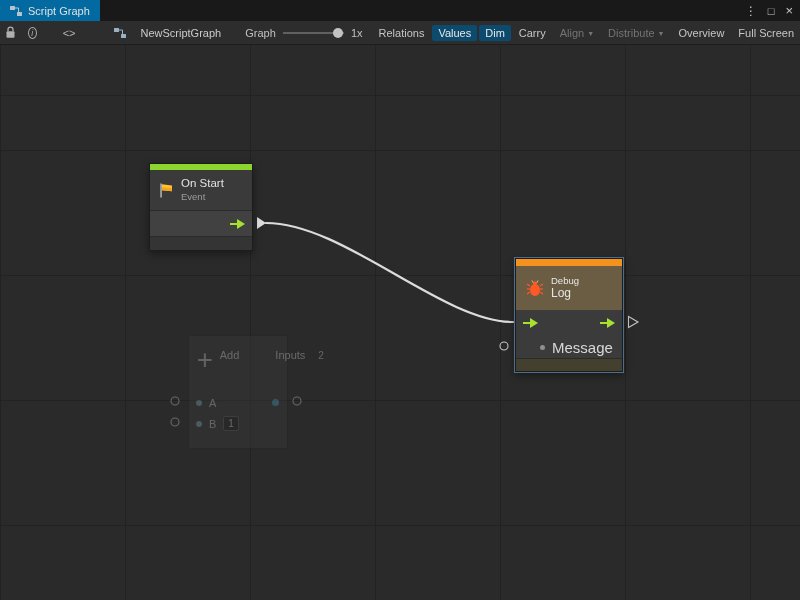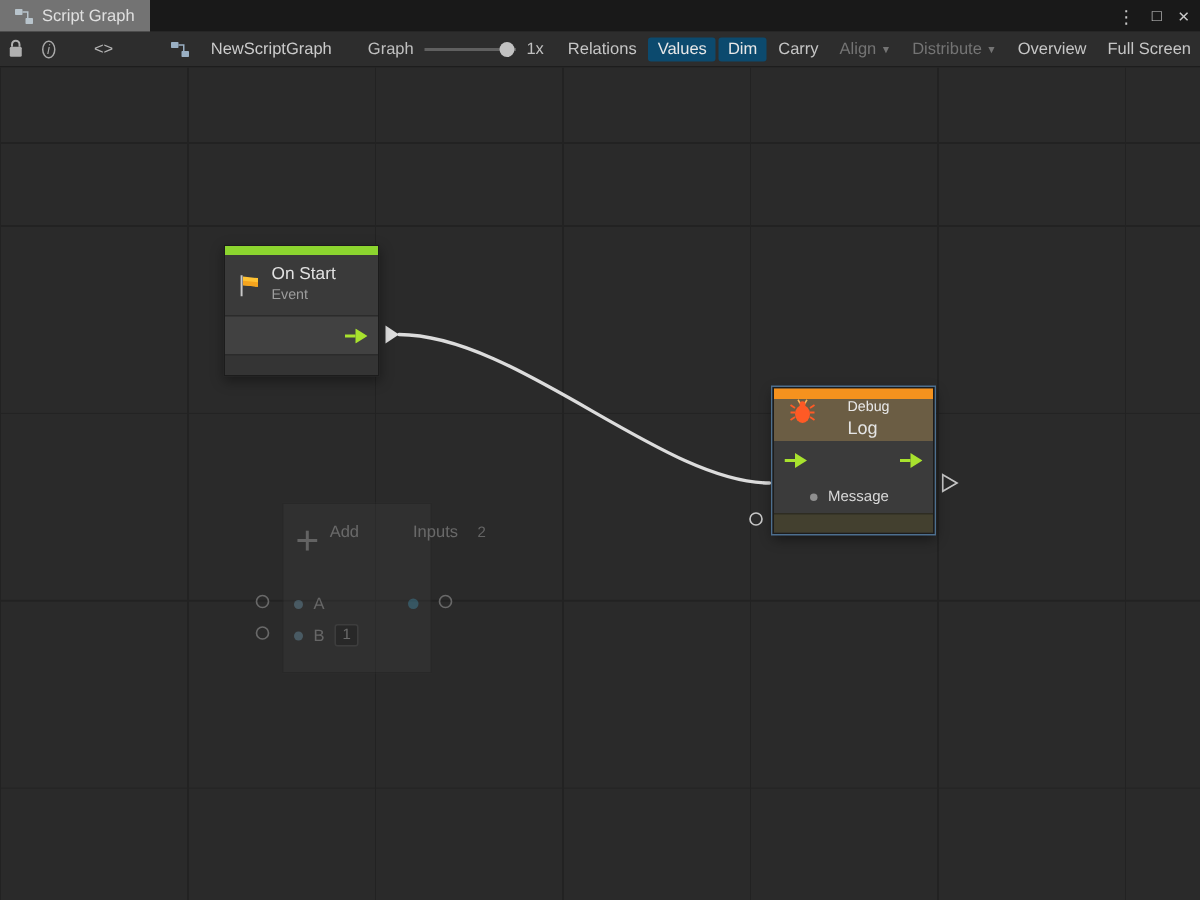--- a/index.html
+++ b/index.html
@@ -1,20 +1,20 @@
 <!DOCTYPE html>
 <html style="--accent-green: #8CD52F; --accent-orange: #F5921E; --port-green: #A8E22E; --wire: #DCDCDC; --cyan-dot: #4E9FBE; --debug-header: #6B5D44;"><head>
 <meta charset="utf-8">
 <style>
   html,body{margin:0;padding:0;}
   body{width:800px;height:600px;background:#2b2b2b;font-family:"Liberation Sans",sans-serif;overflow:hidden;}
 
   
   .titlebar{height:21px;background:#191919;display:flex;align-items:stretch;}
-  .tab{display:flex;align-items:center;gap:6px;padding:0 10px;background:#737373;color:#e0e0e0;font-size:11px;}
+  .tab{display:flex;align-items:center;gap:6px;padding:0 10px;background:#0369a1;color:#e0e0e0;font-size:11px;}
   .tb-controls{margin-left:auto;display:flex;align-items:center;gap:11px;padding-right:7px;color:#c9c9c9;}
   .kebab{font-size:12px;}
   .maxi{font-size:11px;}
   .closex{font-size:13px;}
 
   
   .toolbar{height:23px;background:#2d2d2d;border-bottom:1px solid #1d1d1d;display:flex;align-items:center;
            font-size:11px;color:#c6c6c6;white-space:nowrap;overflow:hidden;padding-left:5px;}
   .lock-wrap{display:flex;align-items:center;}
   .info-icon{width:12px;height:12px;border:1px solid #a8a8a8;border-radius:50%;font-size:9px;display:flex;
@@ -49,26 +49,26 @@
   #node-onstart{left:149px;top:118px;width:104px;}
   .os-header{display:flex;align-items:center;gap:7px;height:40px;padding:0 8px;}
   .os-titles{display:flex;flex-direction:column;line-height:1.2;}
   .os-title{font-size:11.5px;color:#e2e2e2;}
   .os-sub{font-size:9.5px;color:#9d9d9d;}
   .flow-row{height:25px;border-top:1px solid #2b2b2b;display:flex;align-items:center;padding:0 7px;background:#414141;}
   .flow-row.right{justify-content:flex-end;}
   .node-footer{height:13px;background:#343434;border-top:1px solid #2b2b2b;}
 
   #node-debug{left:515px;top:213px;width:108px;box-shadow:0 0 0 1px #4d6f8f,0 3px 8px rgba(0,0,0,.45);}
-  .dbg-header{height:28px;background:var(--debug-header,#6B5D44);display:flex;align-items:flex-start;gap:20px;padding:0 9px;}
+  .dbg-header{height:44px;background:var(--debug-header,#6B5D44);display:flex;align-items:center;gap:6px;padding:0 9px;}
   .dbg-col{display:flex;flex-direction:column;line-height:1.25;}
   .dbg-cat{font-size:9.5px;color:#e8e8e8;}
   .dbg-title{font-size:12px;color:#e5e5e5;}
   .dbg-flow{height:26px;display:flex;align-items:center;justify-content:space-between;padding:0 7px;background:#3b3b3b;}
-  .msg-row{height:22px;display:flex;align-items:center;gap:7px;padding-left:24px;background:#3b3b3b;font-size:10px;color:#d8d8d8;}
+  .msg-row{height:22px;display:flex;align-items:center;gap:7px;padding-left:24px;background:#3b3b3b;font-size:15px;color:#d8d8d8;}
   .msg-dot{width:5px;height:5px;border-radius:50%;background:#8f8f8f;flex:none;}
   .dbg-footer{height:12px;background:#43402f;border-top:1px solid #2e2c22;}
 
   #node-ghost{left:188px;top:290px;width:100px;opacity:.38;background:#3c3c3c;border-color:#262626;box-shadow:none;}
   .gh-header{height:56px;box-sizing:border-box;display:flex;align-items:flex-start;gap:7px;padding:12px 6px 0 8px;}
   .gh-plus{font-size:27px;line-height:24px;color:#c0c0c0;}
   .gh-col{display:flex;flex-direction:row;font-size:11px;color:#cfcfcf;line-height:1.35;}
   .gh-line2{display:flex;align-items:center;gap:13px;padding-left:36px;}
   .gh-count{font-size:10px;color:#c4c4c4;}
   .gh-row{height:21px;display:flex;align-items:center;gap:7px;padding:0 8px 0 7px;font-size:11px;color:#c9c9c9;}

